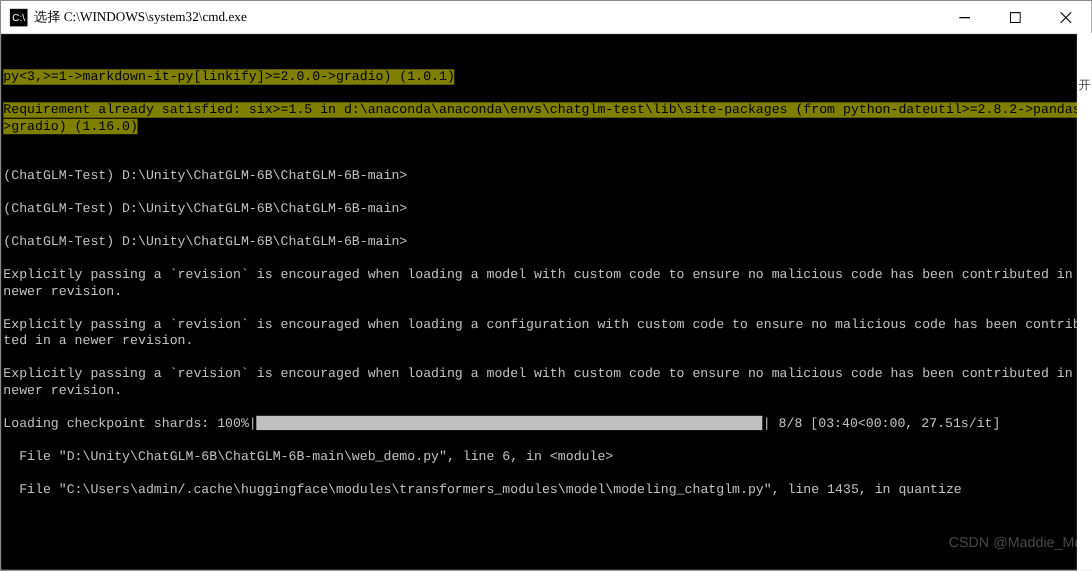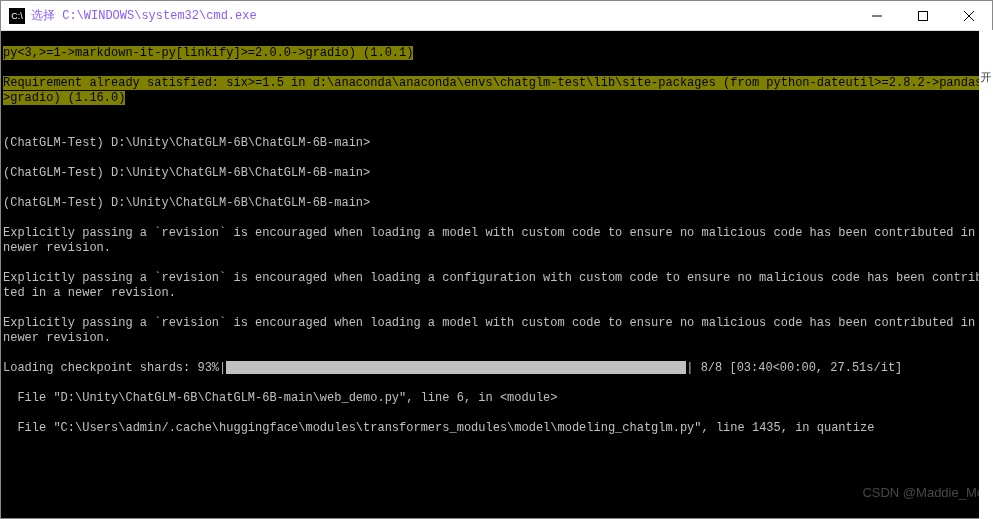--- a/index.html
+++ b/index.html
@@ -34,22 +34,22 @@
   background: #000;
   display: inline-flex;
   align-items: center;
   justify-content: center;
   font-size: 9px;
   color: #fff;
   font-family: sans-serif;
 }
 .titlebar-title {
   font-size: 12px;
-  font-family: Liberation Mono, monospace;
-  color: #8b5cf6;
+  font-family: Liberation Serif, serif;
+  color: #000000;
   flex: 1;
 }
 .titlebar-controls {
   display: flex;
   height: 100%;
 }
 .titlebar-btn {
   width: 46px;
   height: 100%;
   display: flex;
@@ -57,21 +57,21 @@
   justify-content: center;
   font-family: sans-serif;
 }
 .titlebar-btn svg { display: block; }
 .terminal {
   flex: 1;
   background: #000;
   color: #c0c0c0;
   font-size: 12px;
   line-height: 15px;
-  padding: 0 2px;
+  padding: 17px 2px;
   overflow: hidden;
   white-space: pre;
   position: relative;
 }
 .terminal-line { white-space: pre-wrap; word-break: break-all; }
 .yellow-bg { background: #808000; color: #000; }
 .progress-bar { background: #c0c0c0; color: #000; display: inline-block; width: 460px; height: 13px; vertical-align: middle; }
 .watermark {
   position: absolute;
   right: 8px;
@@ -127,21 +127,21 @@
   <div class="terminal">
 <div class="terminal-line"><span class="yellow-bg">py&lt;3,&gt;=1-&gt;markdown-it-py[linkify]&gt;=2.0.0-&gt;gradio) (1.0.1)</span></div>
 <div class="terminal-line"><span class="yellow-bg">Requirement already satisfied: six&gt;=1.5 in d:\anaconda\anaconda\envs\chatglm-test\lib\site-packages (from python-dateutil&gt;=2.8.2-&gt;pandas-&gt;gradio) (1.16.0)</span></div>
 <div class="terminal-line"></div>
 <div class="terminal-line">(ChatGLM-Test) D:\Unity\ChatGLM-6B\ChatGLM-6B-main&gt;</div>
 <div class="terminal-line">(ChatGLM-Test) D:\Unity\ChatGLM-6B\ChatGLM-6B-main&gt;</div>
 <div class="terminal-line">(ChatGLM-Test) D:\Unity\ChatGLM-6B\ChatGLM-6B-main&gt;</div>
 <div class="terminal-line">Explicitly passing a `revision` is encouraged when loading a model with custom code to ensure no malicious code has been contributed in a newer revision.</div>
 <div class="terminal-line">Explicitly passing a `revision` is encouraged when loading a configuration with custom code to ensure no malicious code has been contributed in a newer revision.</div>
 <div class="terminal-line">Explicitly passing a `revision` is encouraged when loading a model with custom code to ensure no malicious code has been contributed in a newer revision.</div>
-<div class="terminal-line"><span>Loading checkpoint shards: 93%|</span><span class="progress-bar"></span><span>| 8/8 [03:40&lt;00:00, 27.51s/it]</span></div>
+<div class="terminal-line"><span>Loading checkpoint shards: 100%|</span><span class="progress-bar"></span><span>| 8/8 [03:40&lt;00:00, 27.51s/it]</span></div>
 <div class="terminal-line">  File "D:\Unity\ChatGLM-6B\ChatGLM-6B-main\web_demo.py", line 6, in &lt;module&gt;</div>
 <div class="terminal-line">  File "C:\Users\admin/.cache\huggingface\modules\transformers_modules\model\modeling_chatglm.py", line 1435, in quantize</div>
 
 
 
 
 
 
 
 

